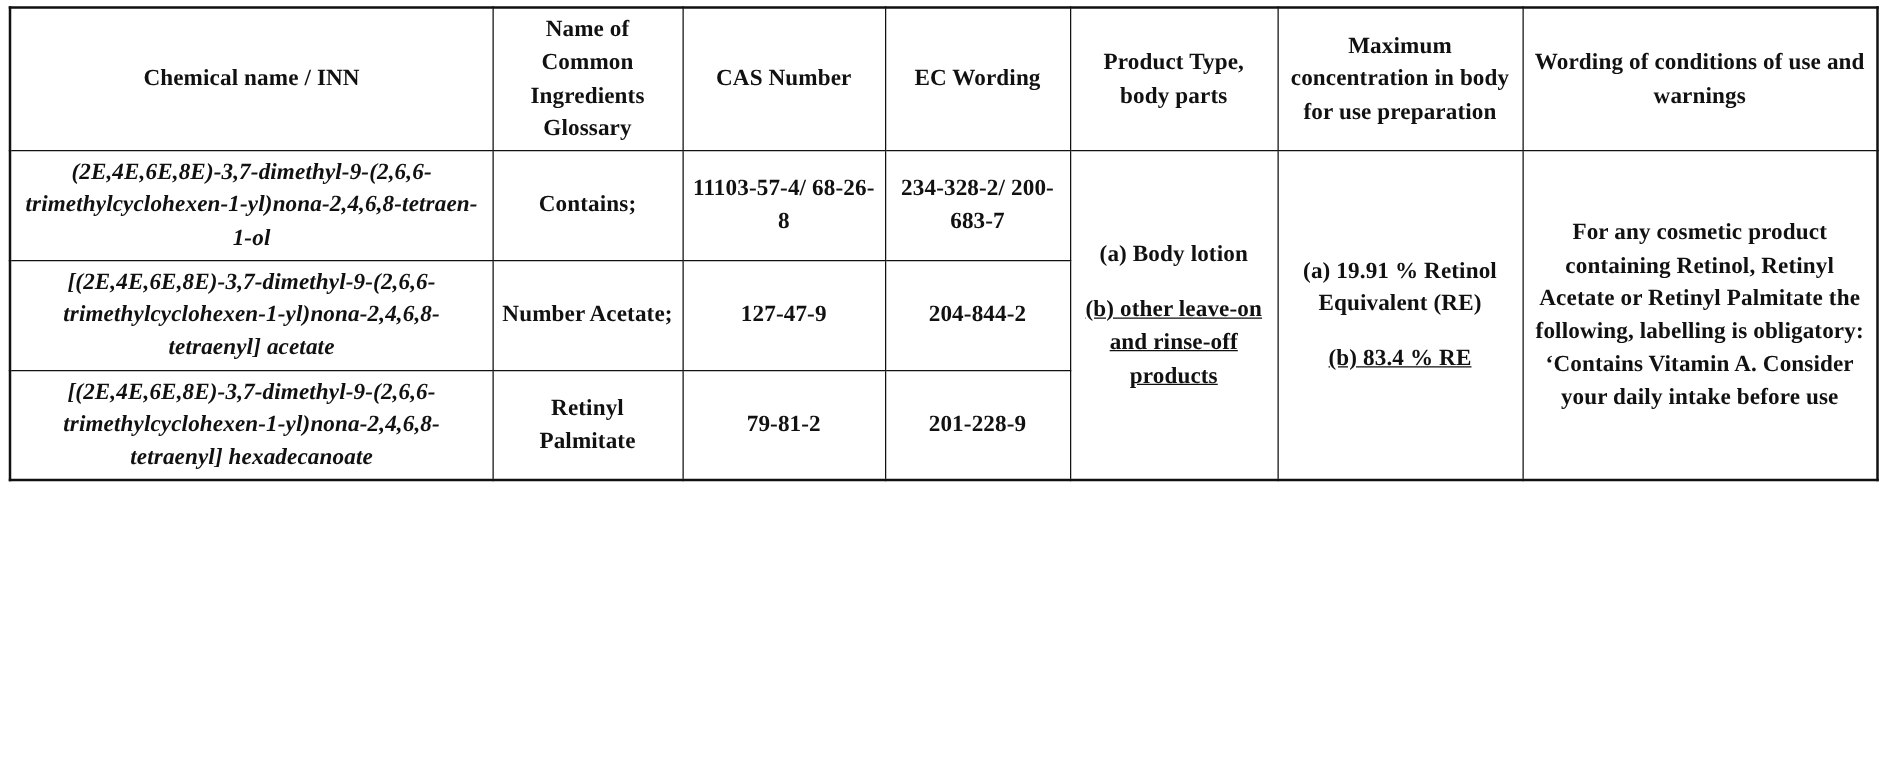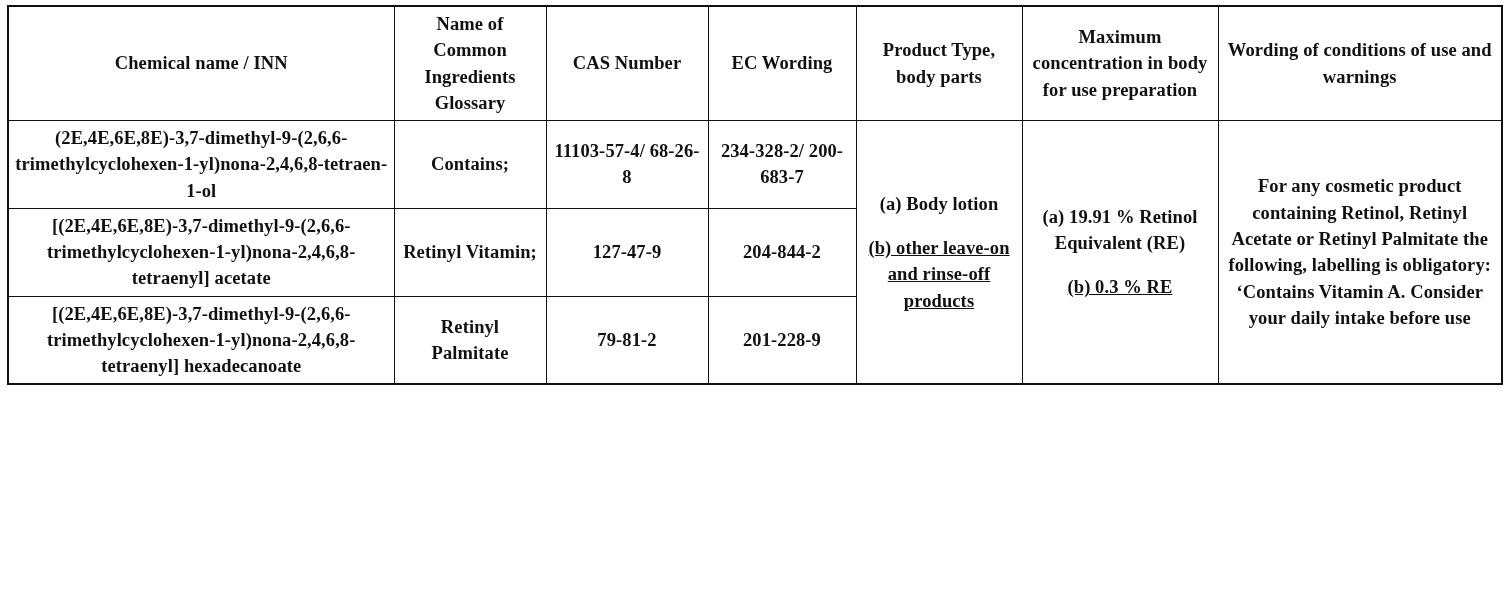--- a/index.html
+++ b/index.html
@@ -51,20 +51,21 @@
     font-size: 18.5px;
     line-height: 1.5;
     padding-top: 6px;
     padding-bottom: 6px;
   }
   .hdr-chem { }
   .cell-chem {
     font-size: 18px;
     line-height: 1.58;
     padding: 8px 8px;
+    font-style: italic;
   }
   .cell-small {
     font-size: 18.5px;
     line-height: 1.55;
   }
   .cell-ptype {
     font-size: 18.5px;
     line-height: 1.6;
   }
   .cell-conc {
@@ -115,27 +116,27 @@
         <td class="cell-small">11103-57-4/ 68-26-8</td>
         <td class="cell-small">234-328-2/ 200-683-7</td>
         <td class="cell-ptype" rowspan="3">
           <span class="ptype-a">(a) Body lotion</span>
           <span class="gap-block"></span>
           <span class="ptype-b">(b) other leave-on and rinse-off products</span>
         </td>
         <td class="cell-conc" rowspan="3">
           <span class="ptype-a">(a) 19.91 % Retinol Equivalent (RE)</span>
           <span class="gap-block"></span>
-          <span class="ptype-b">(b) 0.3 % RE</span>
+          <span class="ptype-b">(b) 83.4 % RE</span>
         </td>
         <td class="cell-word" rowspan="3">For any cosmetic product containing Retinol, Retinyl Acetate or Retinyl Palmitate the following, labelling is obligatory: ‘Contains Vitamin A. Consider your daily intake before use</td>
       </tr>
       <tr>
         <td class="cell-chem">[(2E,4E,6E,8E)-3,7-dimethyl-9-(2,6,6-trimethylcyclohexen-1-yl)nona-2,4,6,8-tetraenyl] acetate</td>
-        <td class="cell-small">Retinyl Vitamin;</td>
+        <td class="cell-small">Number Acetate;</td>
         <td class="cell-small">127-47-9</td>
         <td class="cell-small">204-844-2</td>
       </tr>
       <tr>
         <td class="cell-chem">[(2E,4E,6E,8E)-3,7-dimethyl-9-(2,6,6-trimethylcyclohexen-1-yl)nona-2,4,6,8-tetraenyl] hexadecanoate</td>
         <td class="cell-small">Retinyl Palmitate</td>
         <td class="cell-small">79-81-2</td>
         <td class="cell-small">201-228-9</td>
       </tr>
     </tbody>

